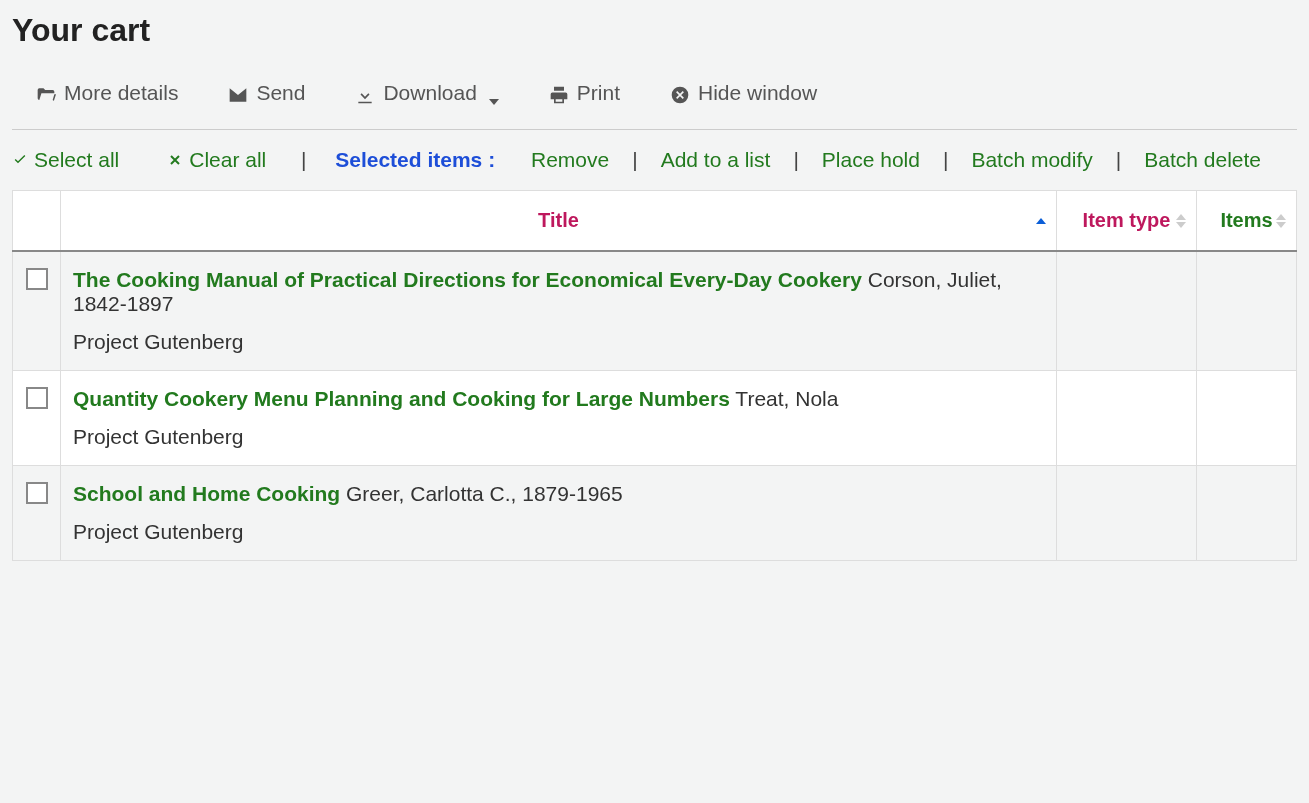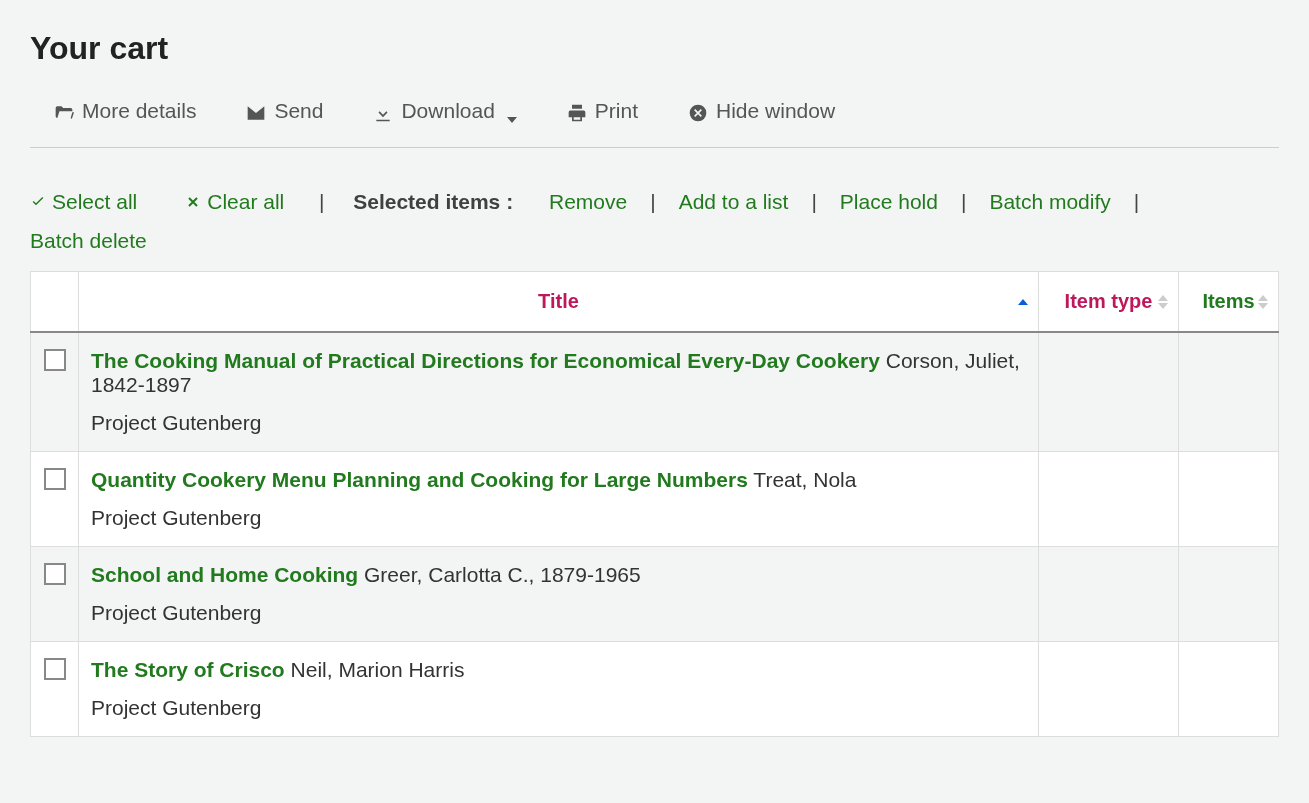--- a/index.html
+++ b/index.html
@@ -4,21 +4,21 @@
 <style>
   * { box-sizing: border-box; }
   body {
     margin: 0;
     padding: 0;
     font-family: -apple-system, BlinkMacSystemFont, "Segoe UI", Arial, sans-serif;
     background: #f3f4f4;
     color: #333;
   }
   .container {
-    padding: 30px;
+    padding: 12px;
   }
   h1 {
     font-size: 32px;
     font-weight: 700;
     margin: 0 0 24px 0;
     color: #222;
   }
   .toolbar {
     display: flex;
     gap: 50px;
@@ -62,21 +62,21 @@
     margin-bottom: 18px;
   }
   .sel-action {
     color: #227a1e;
     cursor: pointer;
     display: inline-flex;
     align-items: center;
     gap: 6px;
   }
   .sel-sep { color: #444; margin: 0 8px; }
-  .sel-label { font-weight: 700; color: #404040; margin-top: 24px; }
+  .sel-label { font-weight: 700; color: #1d4ed8; }
   .sel-icon { width: 16px; height: 16px; display:inline-flex; align-items:center; justify-content:center; }
   .sel-icon svg { fill: #227a1e; }
 
   table.grid {
     width: 100%;
     border-collapse: collapse;
     background: #fff;
   }
   table.grid th {
     background: #fff;
@@ -266,24 +266,15 @@
         </tr>
         <tr>
           <td class="cb-cell"><span class="cb"></span></td>
           <td>
             <div><span class="title-link">School and Home Cooking</span><span class="author"> Greer, Carlotta C., 1879-1965</span></div>
             <div class="publisher">Project Gutenberg</div>
           </td>
           <td class="col-type"></td>
           <td class="col-items"></td>
         </tr>
-        <tr>
-          <td class="cb-cell"><span class="cb"></span></td>
-          <td>
-            <div><span class="title-link">The Story of Crisco</span><span class="author"> Neil, Marion Harris</span></div>
-            <div class="publisher">Project Gutenberg</div>
-          </td>
-          <td class="col-type"></td>
-          <td class="col-items"></td>
-        </tr>
       </tbody>
   </table>
 </div>
 
 </body></html>

